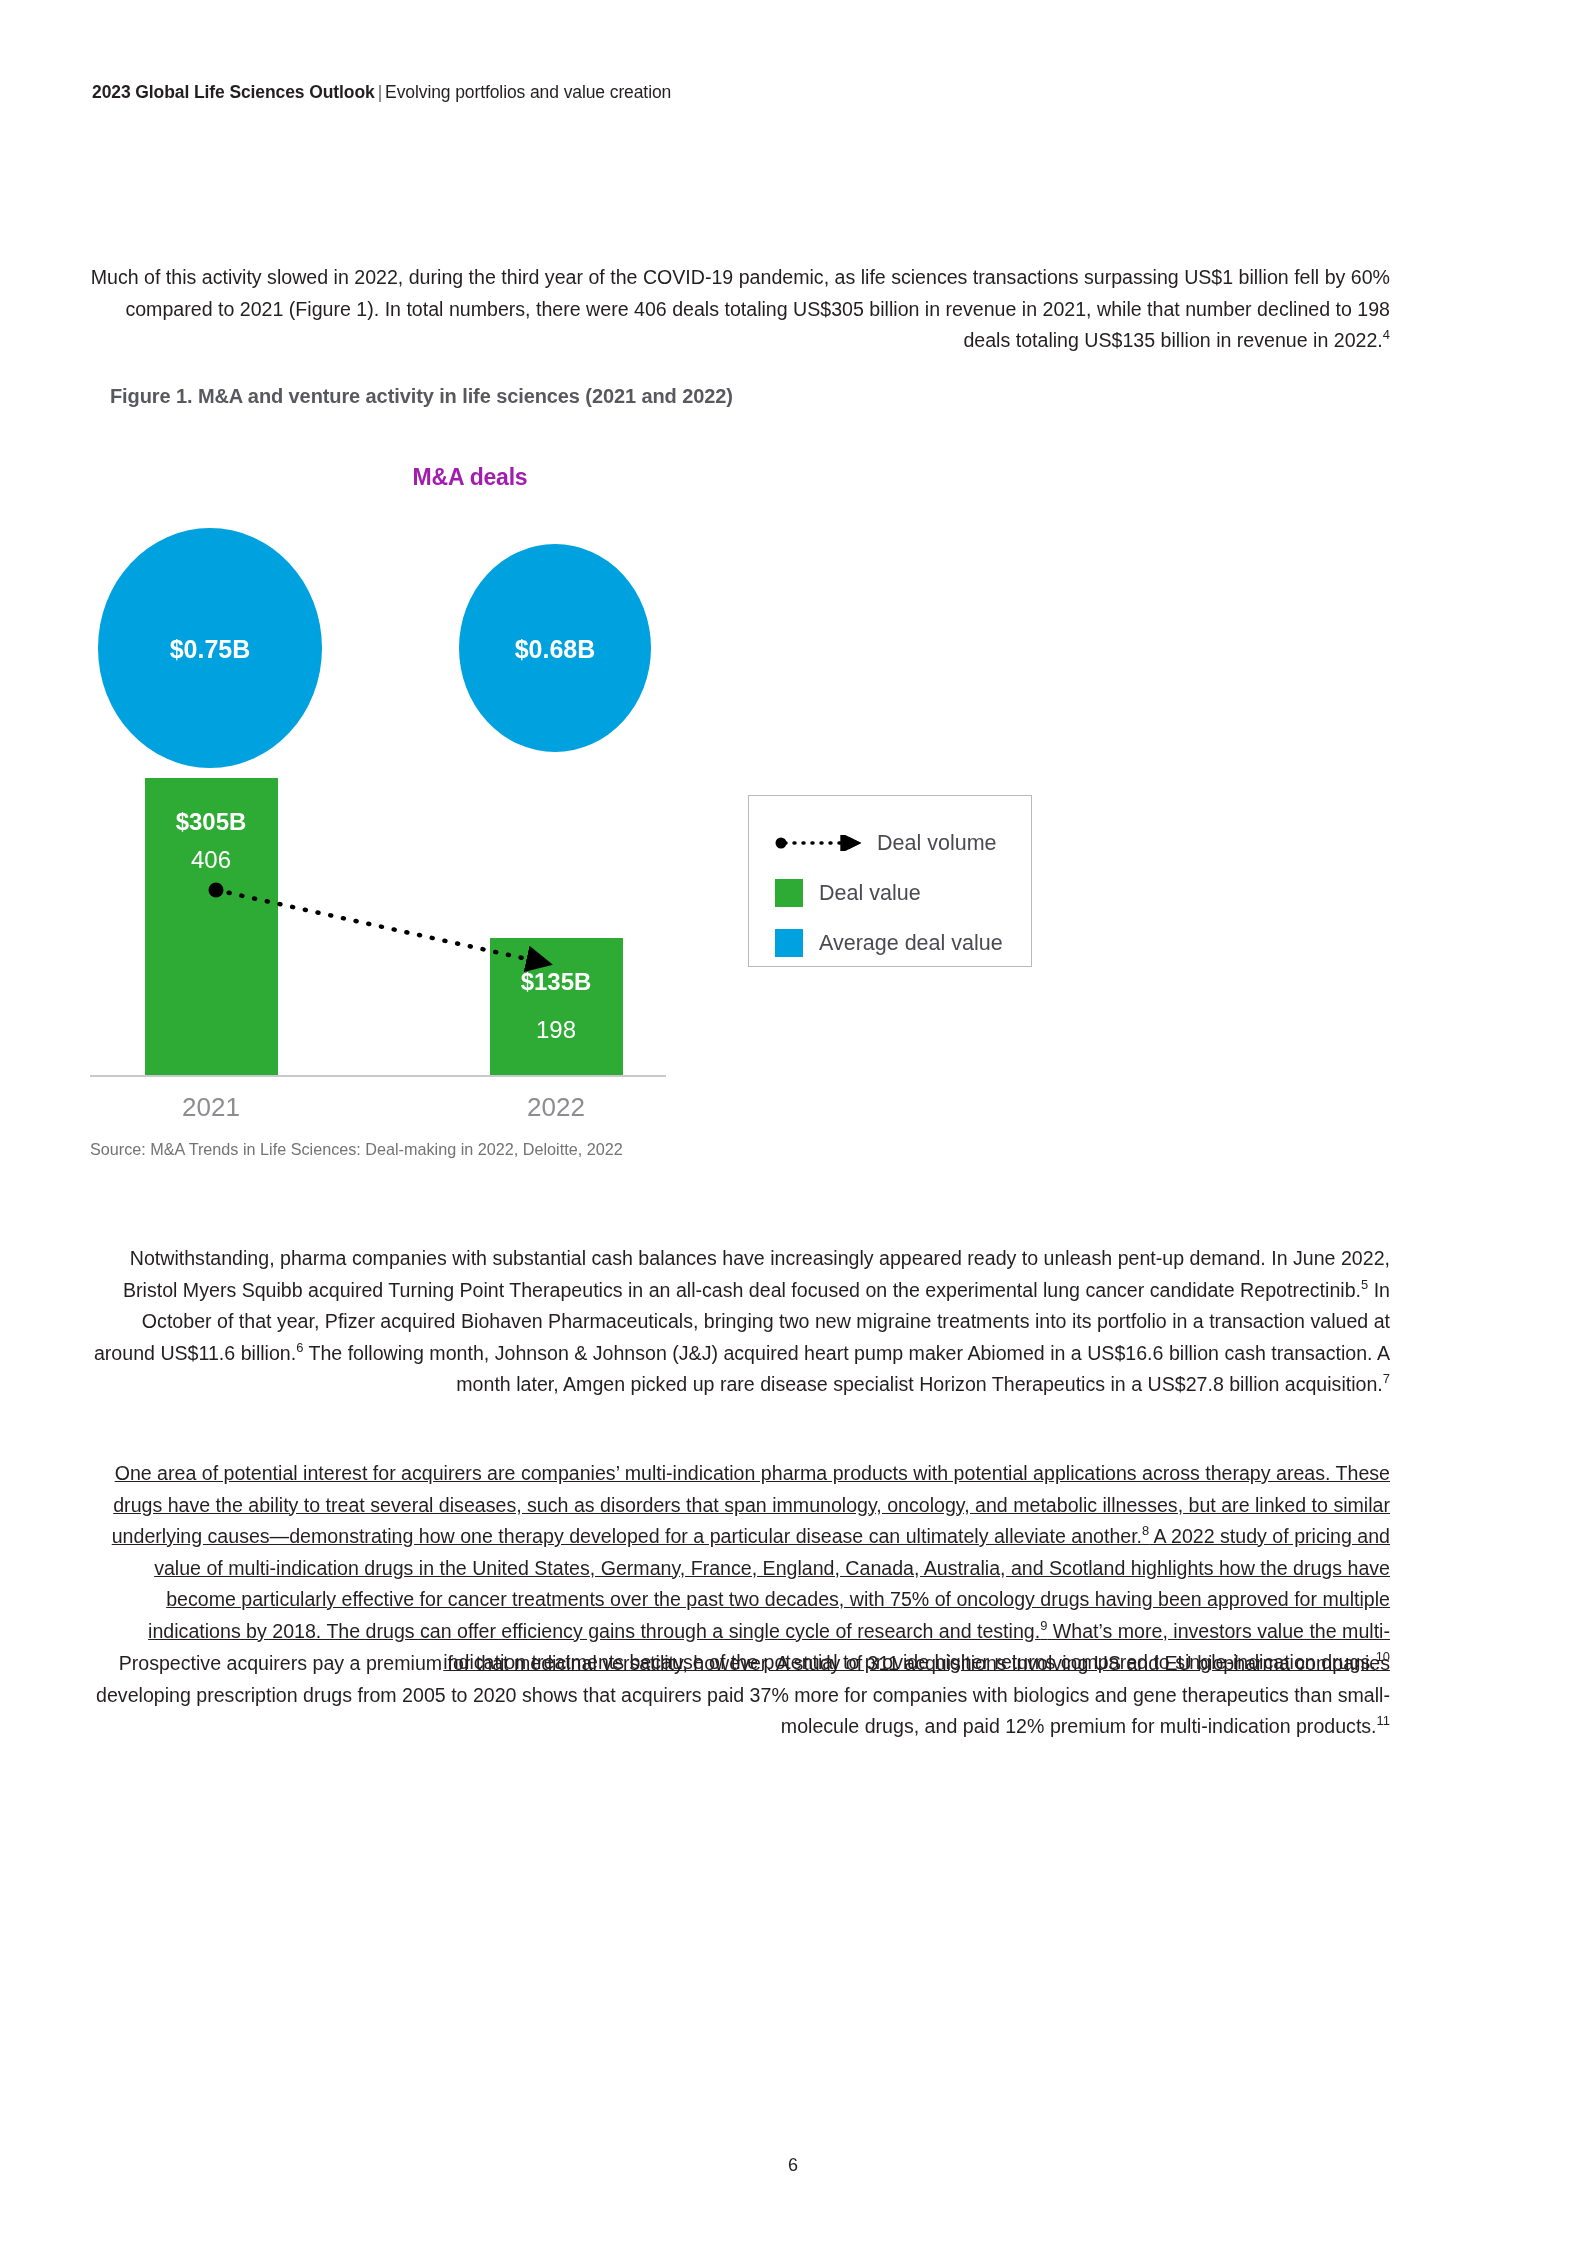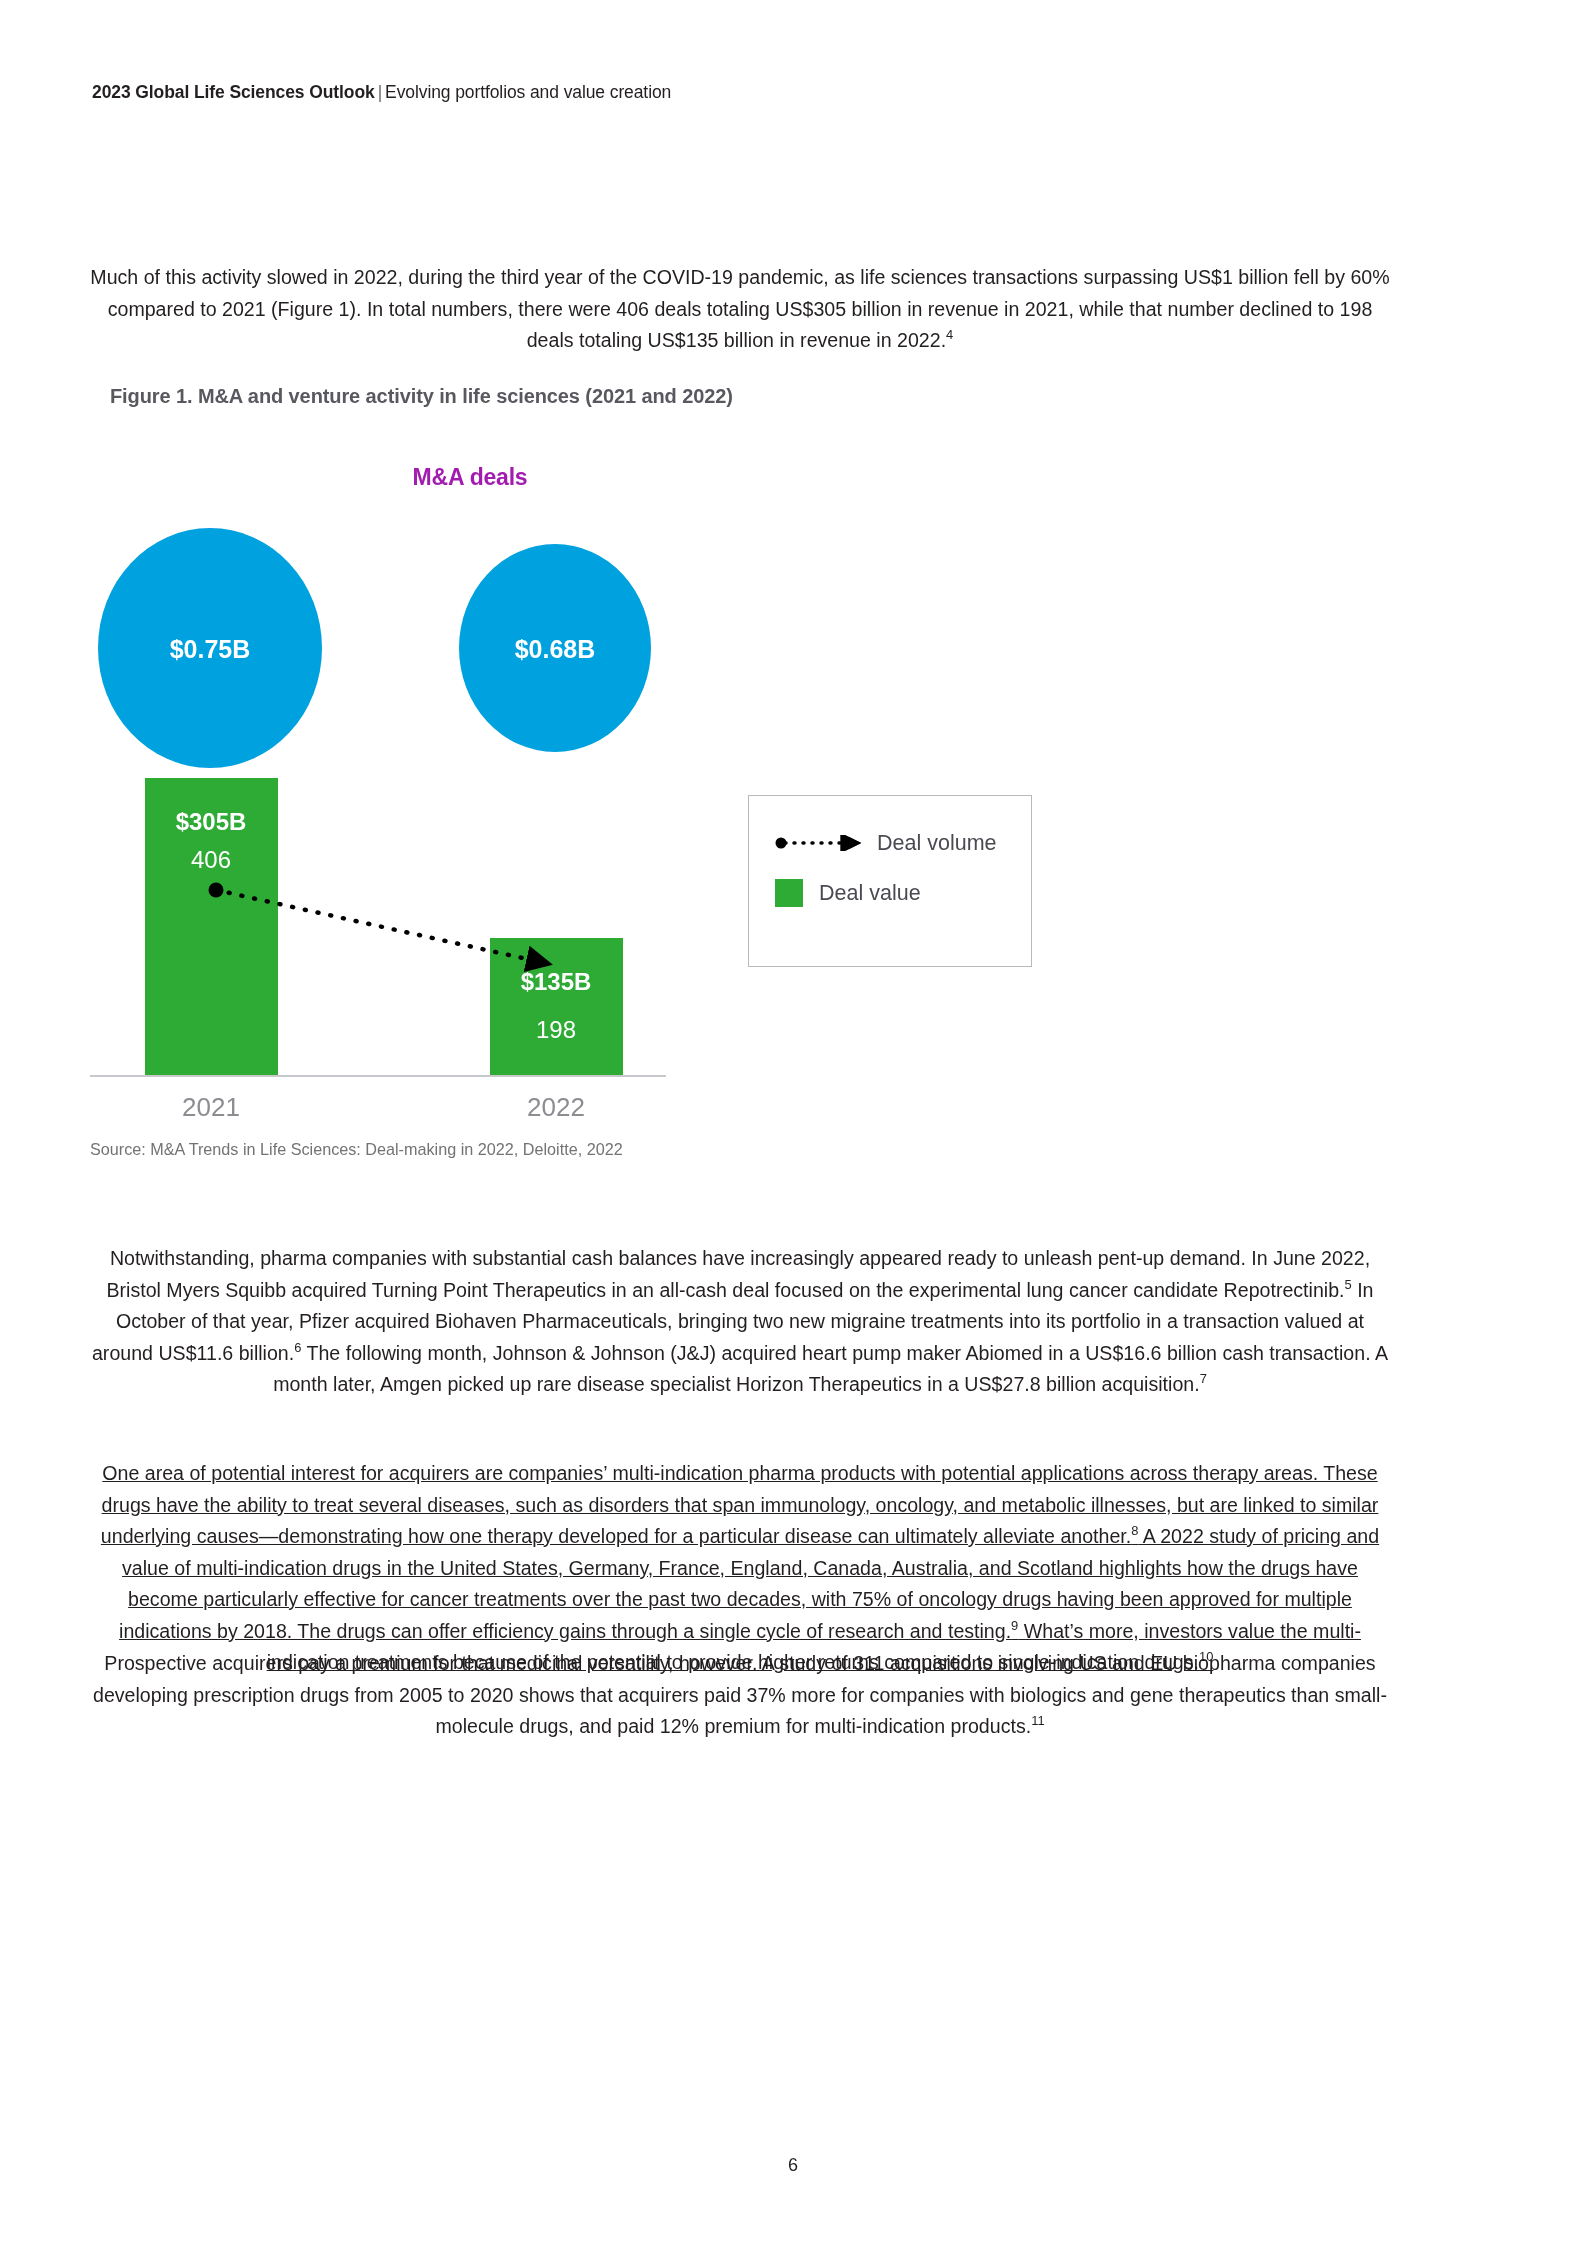--- a/index.html
+++ b/index.html
@@ -42,21 +42,21 @@
   }
 
   
   .para {
     position: absolute;
     left: 90px;
     width: 1300px;
     font-size: 19.6px;
     line-height: 31.5px;
     color: #231f20;
-    text-align: center;
+    text-align: right;
   }
   .para sup {
     font-size: 0.66em;
     vertical-align: super;
     line-height: 0;
   }
 
   #para-intro   { top: 262px; }
   #para-two     { top: 1243px; }
   #para-three   { top: 1458px; text-decoration: underline; }
@@ -221,20 +221,24 @@
         </svg>
       </span>
       <span class="legend-label">Deal volume</span>
     </div>
 
     <div class="legend-row">
       <span class="legend-swatch" style="background:#2DAB35"></span>
       <span class="legend-label">Deal value</span>
     </div>
 
+    <div class="legend-row">
+      <span class="legend-swatch" style="background:#00A1DF"></span>
+      <span class="legend-label">Average deal value</span>
+    </div>
   </div>
 
   <div class="source-note">Source: M&amp;A Trends in Life Sciences: Deal-making in 2022, Deloitte, 2022</div>
 
   <div class="para" id="para-two"><span>Notwithstanding, pharma companies with substantial cash balances have increasingly appeared ready to unleash pent-up demand. In June 2022, Bristol Myers Squibb acquired Turning Point Therapeutics in an all-cash deal focused on the experimental lung cancer candidate Repotrectinib.</span><sup>5</sup><span> In October of that year, Pfizer acquired Biohaven Pharmaceuticals, bringing two new migraine treatments into its portfolio in a transaction valued at around US$11.6 billion.</span><sup>6</sup><span> The following month, Johnson &amp; Johnson (J&amp;J) acquired heart pump maker Abiomed in a US$16.6 billion cash transaction. A month later, Amgen picked up rare disease specialist Horizon Therapeutics in a US$27.8 billion acquisition.</span><sup>7</sup></div>
 
   <div class="para" id="para-three"><span>One area of potential interest for acquirers are companies’ multi-indication pharma products with potential applications across therapy areas. These drugs have the ability to treat several diseases, such as disorders that span immunology, oncology, and metabolic illnesses, but are linked to similar underlying causes—demonstrating how one therapy developed for a particular disease can ultimately alleviate another.</span><sup>8</sup><span> A 2022 study of pricing and value of multi-indication drugs in the United States, Germany, France, England, Canada, Australia, and Scotland highlights how the drugs have become particularly effective for cancer treatments over the past two decades, with 75% of oncology drugs having been approved for multiple indications by 2018. The drugs can offer efficiency gains through a single cycle of research and testing.</span><sup>9</sup><span> What’s more, investors value the multi-indication treatments because of the potential to provide higher returns compared to single-indication drugs.</span><sup>10</sup></div>
 
   <div class="para" id="para-four"><span>Prospective acquirers pay a premium for that medicinal versatility, however. A study of 311 acquisitions involving US and EU biopharma companies developing prescription drugs from 2005 to 2020 shows that acquirers paid 37% more for companies with biologics and gene therapeutics than small-molecule drugs, and paid 12% premium for multi-indication products.</span><sup>11</sup></div>
 

